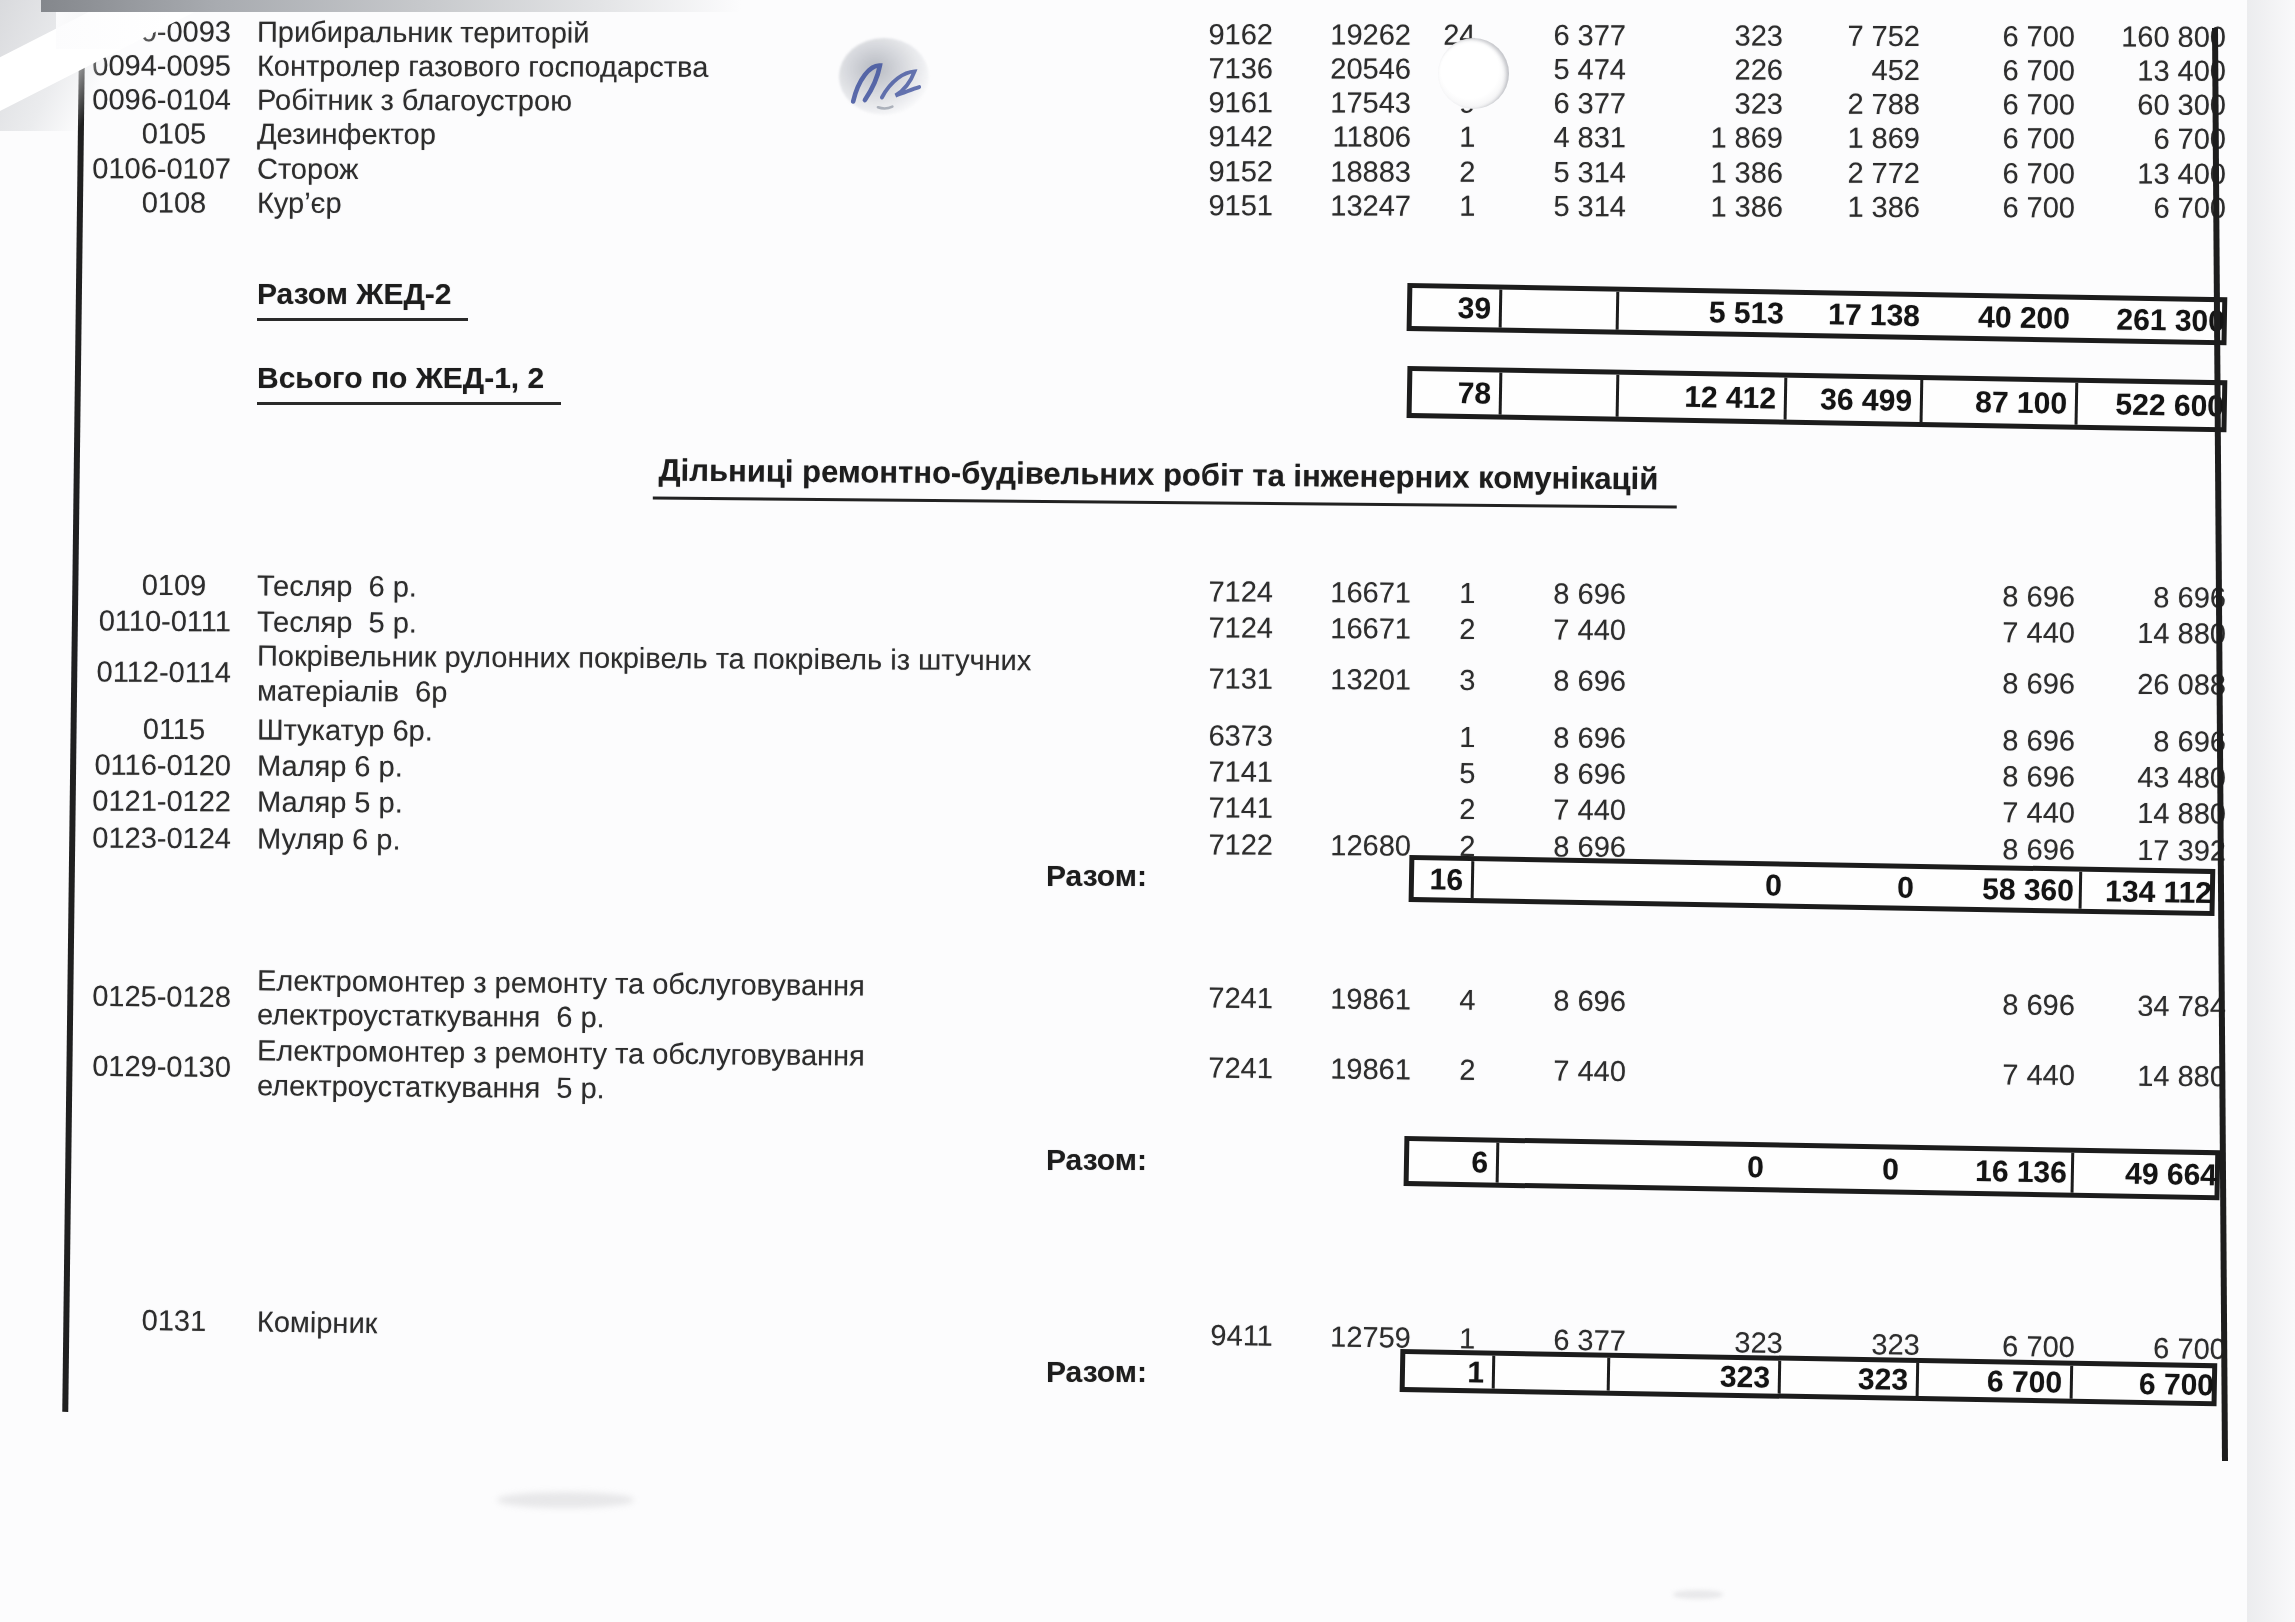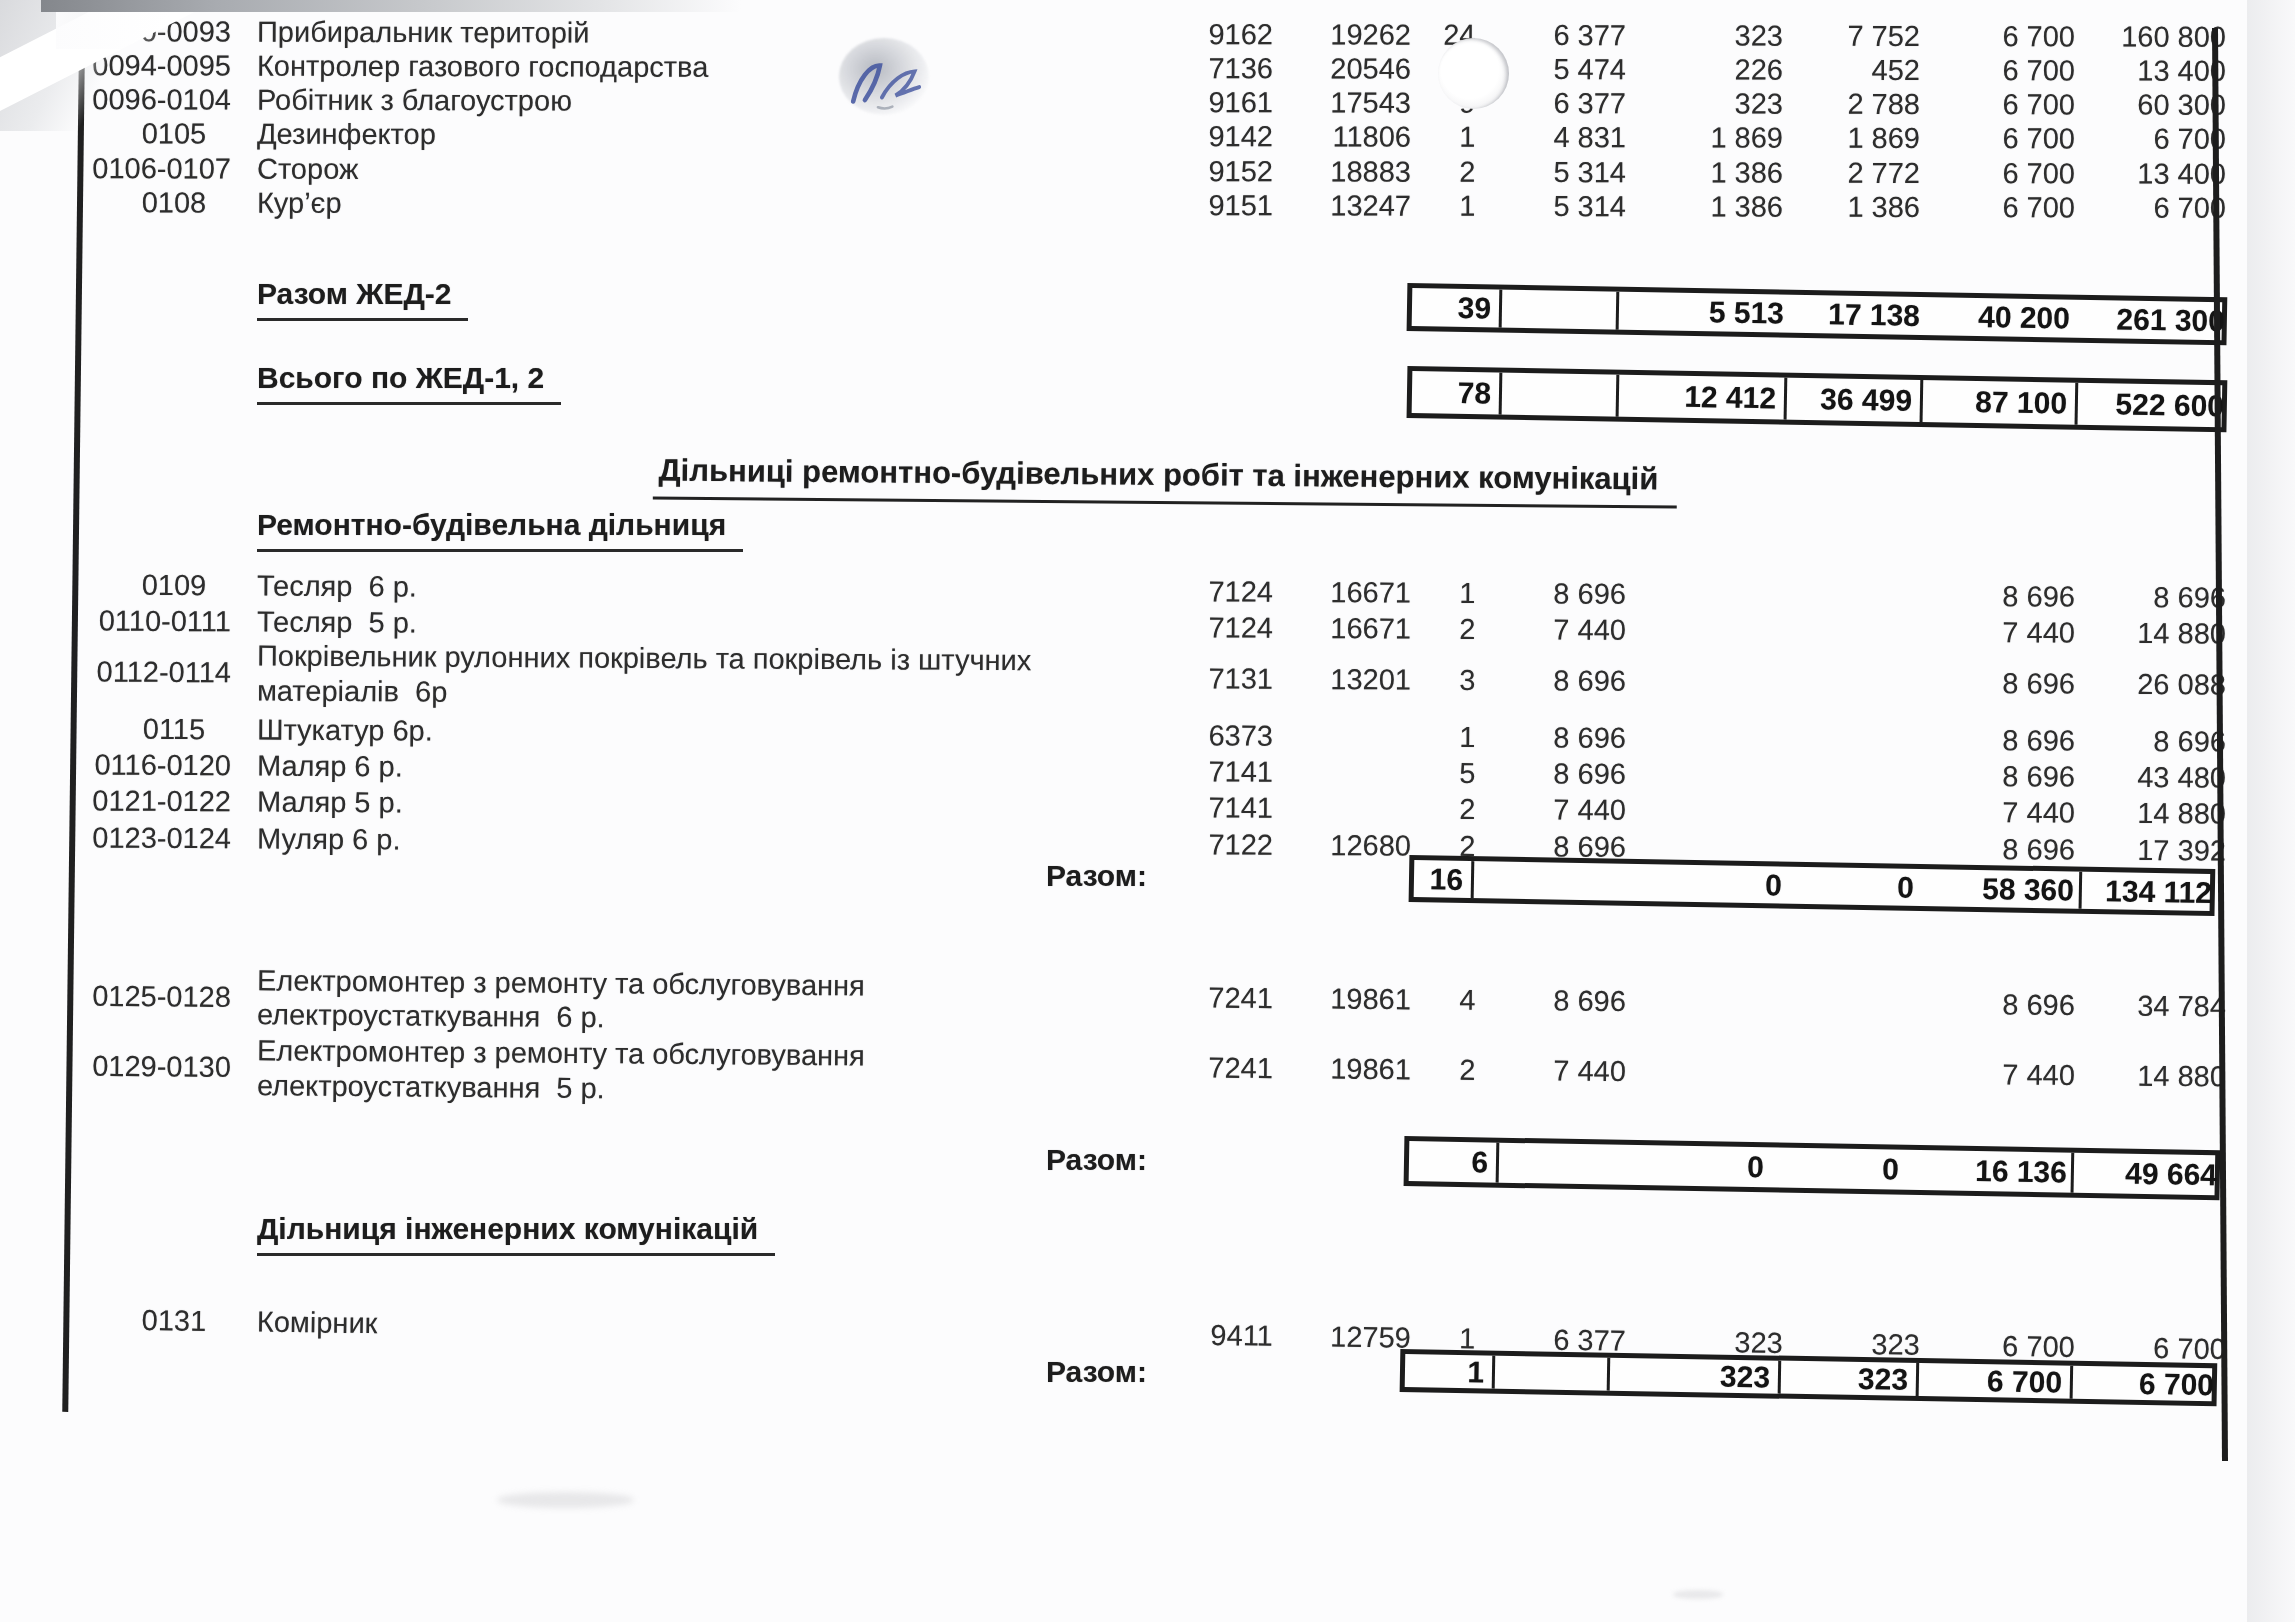--- a/index.html
+++ b/index.html
@@ -170,21 +170,20 @@
     <div class="bcell" style="left:207px;width:168px">12 412</div>
     <div class="bcell" style="left:376px;width:135px">36 499</div>
     <div class="bcell" style="left:510px;width:156px">87 100</div>
     <div class="bcell last" style="left:667px;width:153px">522 600</div>
   </div>
 
   <div class="heading-wrap" style="top:452px">
     <span class="heading">Дільниці ремонтно-будівельних робіт та інженерних комунікацій</span>
   </div>
 
-  <div class="label ul" style="top:508px;left:257px">Ремонтно-будівельна дільниця</div>
 
   <div class="row t2" style="top:567px">
     <span class="c pos single">0109</span>
     <span class="c title">Тесляр&nbsp; 6 р.</span>
     <span class="c num kp">7124</span>
     <span class="c num tc">16671</span>
     <span class="c num cnt">1</span>
     <span class="c num sal">8 696</span>
     <span class="c num k3">8 696</span>
     <span class="c num k4">8 696</span>
@@ -295,21 +294,20 @@
 
   <div class="label razr" style="top:1143px">Разом:</div>
   <div class="tbox" style="left:1404px;top:1136px;width:816px;height:50px">
     <div class="bcell" style="left:0;width:90px">6</div>
     <span class="bn" style="left:211px">0</span>
     <span class="bn" style="left:346px">0</span>
     <span class="bn" style="left:514px">16 136</span>
     <div class="bcell last" style="left:662px;width:154px;border-left:3.9px solid #1c1c1c">49 664</div>
   </div>
 
-  <div class="label ul" style="top:1212px;left:257px">Дільниця інженерних комунікацій</div>
 
   <div class="row t4" style="top:1301px">
     <span class="c pos single">0131</span>
     <span class="c title">Комірник</span>
     <span class="c num kp">9411</span>
     <span class="c num tc">12759</span>
     <span class="c num cnt">1</span>
     <span class="c num sal">6 377</span>
     <span class="c num k1">323</span>
     <span class="c num k2">323</span>

